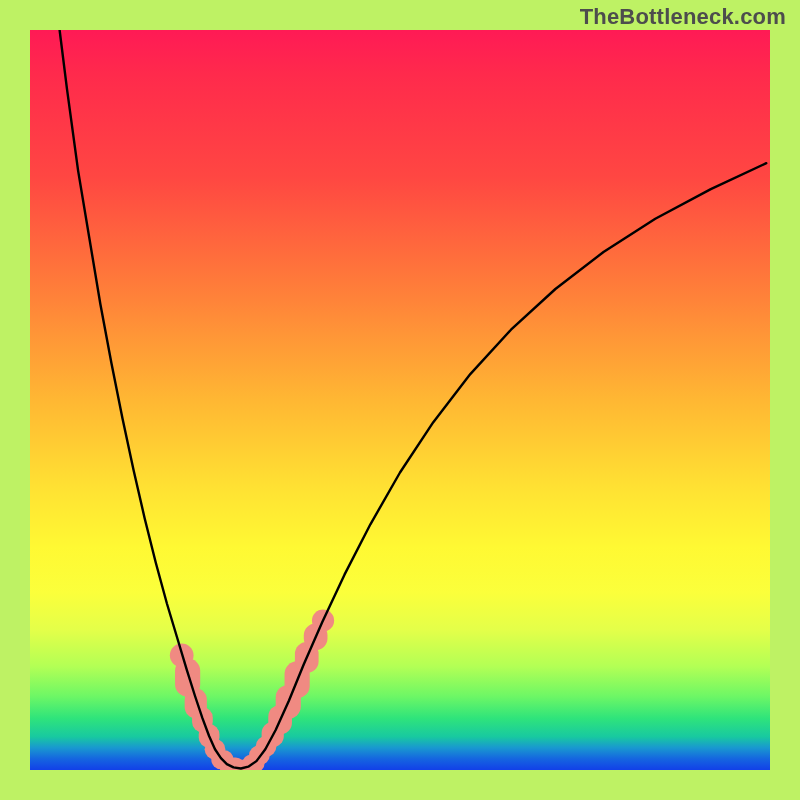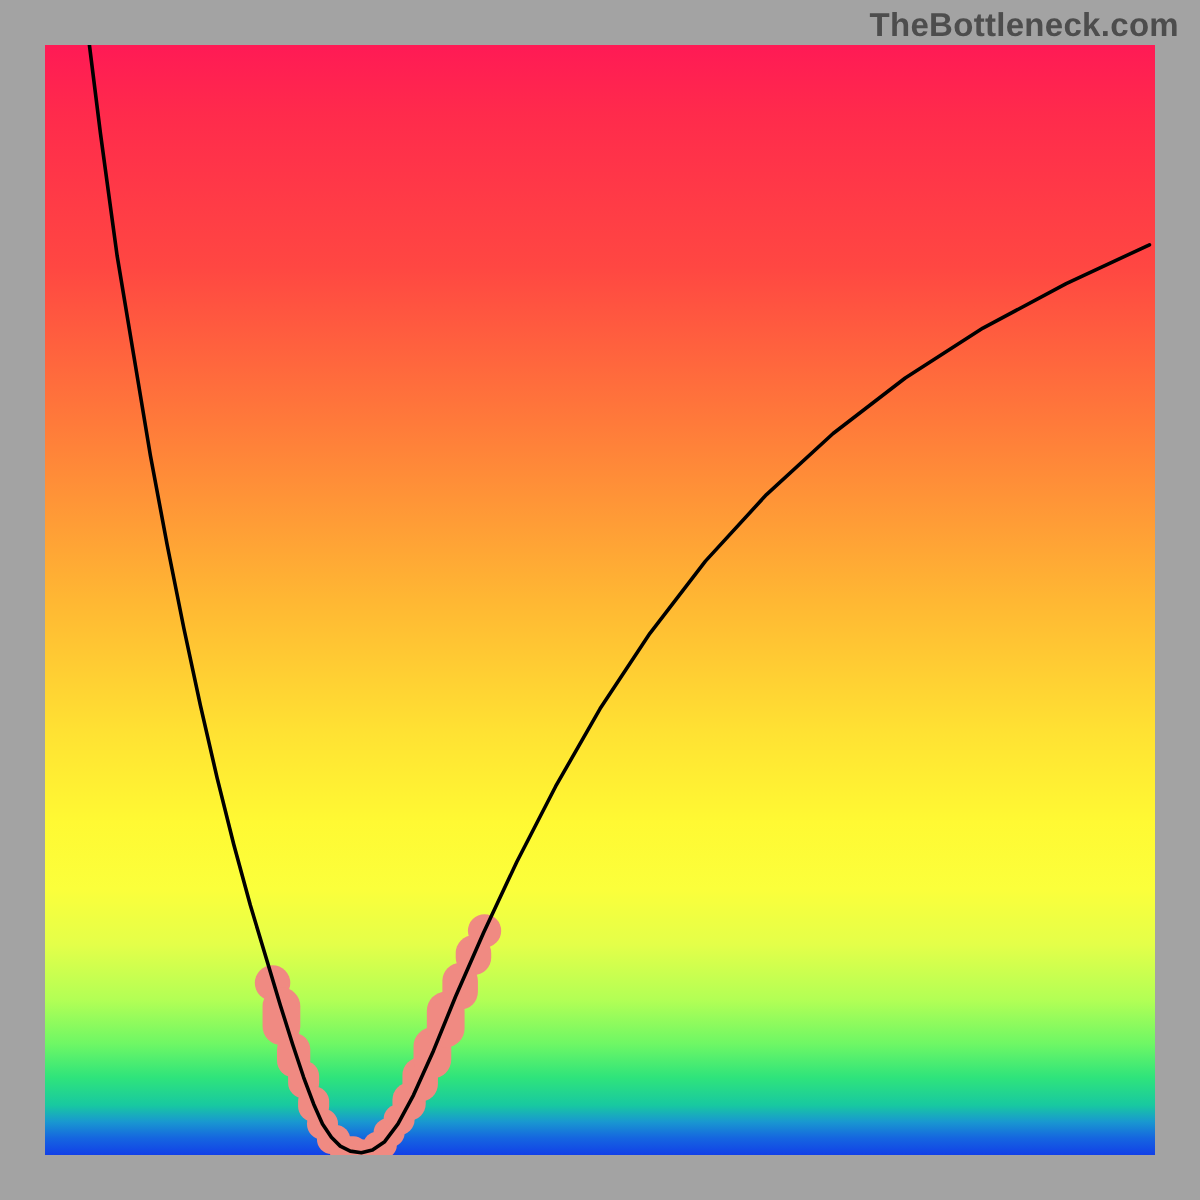--- a/index.html
+++ b/index.html
@@ -8,21 +8,21 @@
     width: 800px;
     height: 800px;
     overflow: hidden;
     background: #000;
     font-family: Arial, Helvetica, sans-serif;
   }
   .frame {
     position: relative;
     width: 800px;
     height: 800px;
-    background: #a3a3a3;
+    background: #bef264;
   }
   .plot-area {
     position: absolute;
     left: 30px;
     top: 30px;
     width: 740px;
     height: 740px;
     overflow: hidden;
   }
   .gradient-bg {

